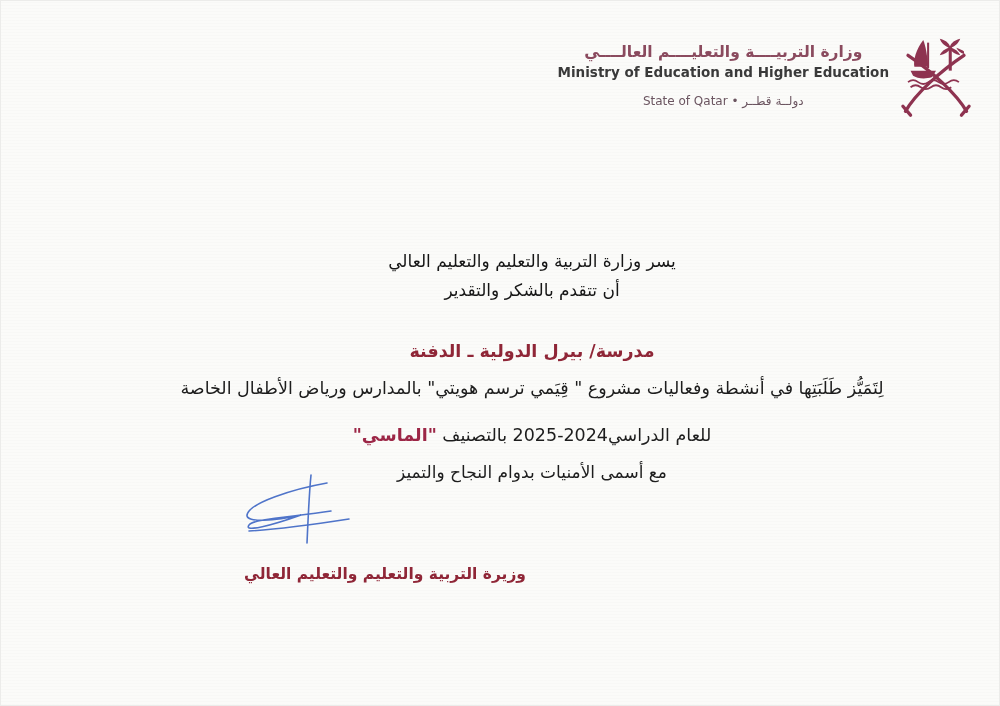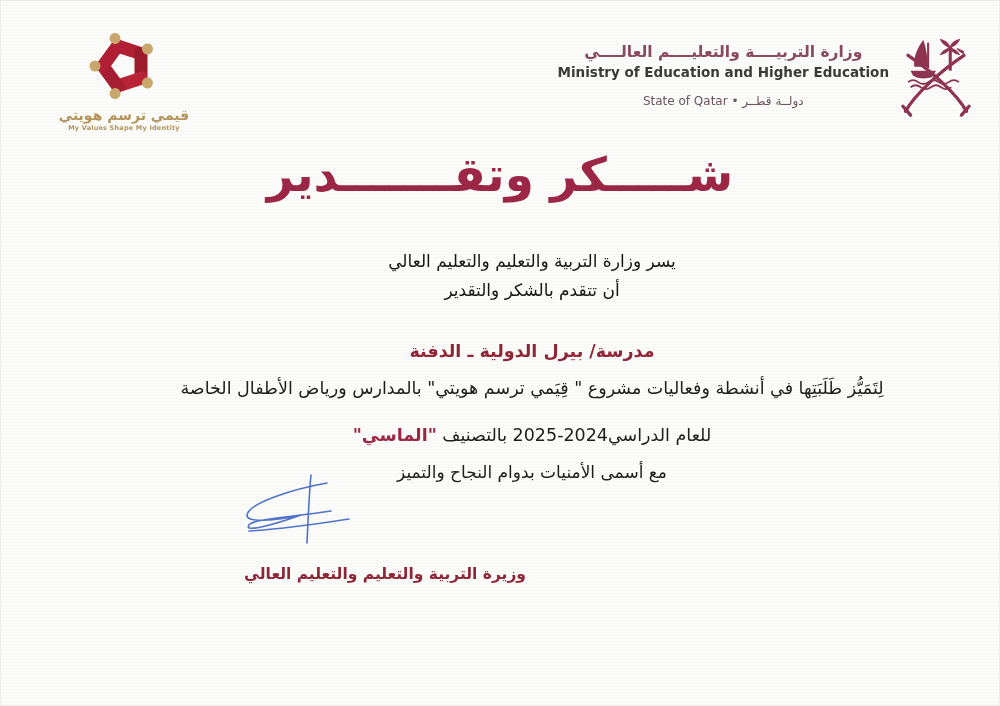--- a/index.html
+++ b/index.html
@@ -49,36 +49,20 @@
   .signer-name{position:absolute;left:160px;top:531px;width:365px;text-align:center;direction:rtl;
     font-size:15px;color:#161616;}
   .signer-title{position:absolute;left:160px;top:564px;width:365px;text-align:right;direction:rtl;
     font-size:15.5px;font-weight:bold;color:#8f2637;}
 </style>
 </head>
 <body>
 
 <div class="paper">
 
-  <div class="values-logo">
-    <div class="star">
-      <div class="bar"></div>
-        <div class="bar"></div>
-        <div class="bar"></div>
-        <div class="bar"></div>
-        <div class="bar"></div>
-      <div class="dot"></div>
-        <div class="dot"></div>
-        <div class="dot"></div>
-        <div class="dot"></div>
-        <div class="dot"></div>
-    </div>
-    <div class="values-ar">قيمي ترسم هويتي</div>
-    <div class="values-en">My Values Shape My Identity</div>
-  </div>
 
   <div class="ministry">
     <div class="ministry-text">
       <div class="min-ar">وزارة التربيــــة والتعليــــم العالــــي</div>
       <div class="min-en">Ministry of Education and Higher Education</div>
       <div class="min-state">State of Qatar • دولــة قطــر</div>
     </div>
     <svg class="emblem" viewBox="0 0 60 66">
       <g stroke="#8e3350" fill="none" stroke-width="2.6" stroke-linecap="round">
         <path d="M6,60 C14,46 34,28 52,16"></path>
@@ -94,21 +78,20 @@
         <rect x="40" y="9" width="2.4" height="19"></rect>
         <path d="M52,15 C49,14 47,12 46,10 C49,11 51,12 52,13 Z"></path>
       </g>
       <g stroke="#8e3350" fill="none" stroke-width="1.4">
         <path d="M8,37 q4,-3 8,0 q4,3 8,0 q4,-3 8,0 q4,3 8,0 q4,-3 8,0"></path>
         <path d="M10,41 q4,-3 8,0 q4,3 8,0 q4,-3 8,0 q4,3 8,0"></path>
       </g>
     </svg>
   </div>
 
-  <div class="cert-title">شـــــكر وتقـــــــدير</div>
 
   <div class="line intro1">يسر وزارة التربية والتعليم والتعليم العالي</div>
   <div class="line intro2">أن تتقدم بالشكر والتقدير</div>
   <div class="line school">مدرسة/ بيرل الدولية ـ الدفنة</div>
   <div class="line reason">لِتَمَيُّز طَلَبَتِها في أنشطة وفعاليات مشروع " قِيَمي ترسم هويتي" بالمدارس ورياض الأطفال الخاصة</div>
   <div class="line year"><span>للعام الدراسي2024-2025  بالتصنيف</span> <span class="classification">"الماسي"</span></div>
   <div class="line wishes">مع أسمى الأمنيات بدوام النجاح والتميز</div>
 
   <svg class="signature" viewBox="0 0 160 75">
     <g stroke="#4f74c9" fill="none" stroke-width="1.6" stroke-linecap="round">

